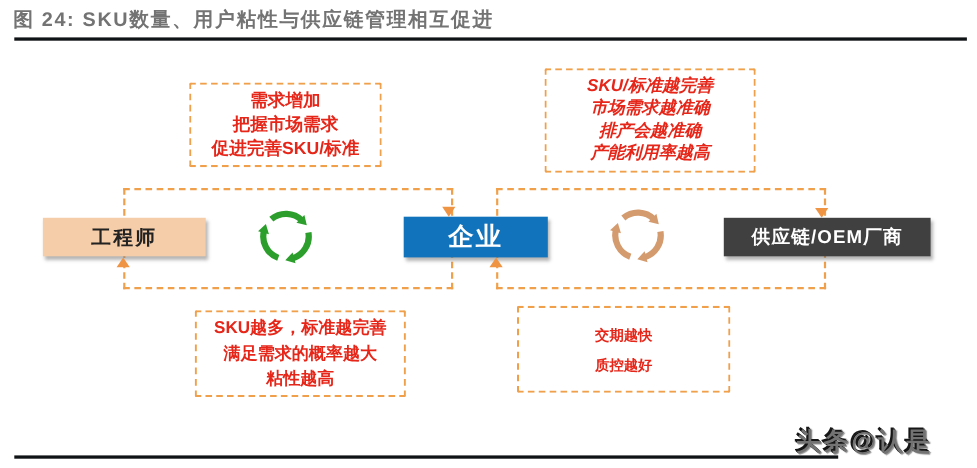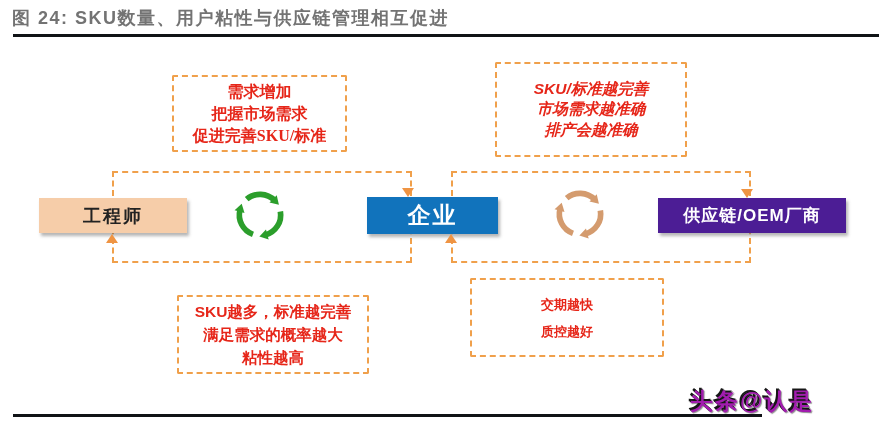--- a/index.html
+++ b/index.html
@@ -14,53 +14,53 @@
   .rule{position:absolute;background:#101316;}
   .rule.top{left:13px;top:34px;width:866px;height:3px;}
   .rule.bottom{left:13px;top:414px;width:749px;height:3px;}
 
   .callout{
     position:absolute;border:2px dashed #f0a04b;border-radius:2px;
     display:flex;flex-direction:column;justify-content:center;align-items:center;
     color:#e62619;font-weight:bold;text-align:center;background:transparent;
   }
   .callout span{display:block;white-space:nowrap;}
-  .co-tl{left:172px;top:75px;width:171px;height:73px;font-size:16px;line-height:22px;font-family:Liberation Serif, serif;}
+  .co-tl{left:172px;top:75px;width:171px;height:73px;font-size:16px;line-height:22px;}
   .co-tr{left:495px;top:62px;width:188px;height:91px;font-size:15.5px;line-height:20.5px;font-style:italic;}
-  .co-bl{left:177px;top:282px;width:188px;height:75px;font-size:15.5px;line-height:23px;margin-top:13px;}
+  .co-bl{left:177px;top:282px;width:188px;height:75px;font-size:15.5px;line-height:23px;}
   .co-br{left:470px;top:278px;width:190px;height:75px;font-size:13px;line-height:27px;}
 
   .loop-frame{position:absolute;border:2px dashed #f0a04b;background:transparent;}
   .lf-left{left:112px;top:171px;width:296px;height:88px;}
   .lf-right{left:451px;top:171px;width:296px;height:88px;}
 
   .entity{
     position:absolute;display:flex;align-items:center;justify-content:center;
     font-weight:bold;letter-spacing:2px;box-shadow:2px 3px 3px rgba(90,90,90,0.45);
     white-space:nowrap;
   }
   .ent-engineer{left:39px;top:198px;width:148px;height:35px;background:#f6cda9;color:#222222;font-size:18px;font-family:Liberation Serif, serif;}
   .ent-company{left:367px;top:197px;width:131px;height:37px;background:#1173bc;color:#ffffff;font-size:23px;}
-  .ent-supply{left:658px;top:198px;width:188px;height:35px;background:#4c1d95;color:#ffffff;font-size:17px;letter-spacing:1px;}
+  .ent-supply{left:658px;top:198px;width:188px;height:35px;background:#404040;color:#ffffff;font-size:17px;letter-spacing:1px;}
 
   .cycle{position:absolute;width:62px;height:62px;}
   .cycle.green{left:229px;top:184px;}
   .cycle.tan{left:549px;top:183px;}
 
   .arrow{position:absolute;width:0;height:0;border-left:6px solid transparent;border-right:6px solid transparent;}
   .arrow.up{border-bottom:9px solid #ef9443;}
   .arrow.down{border-top:9px solid #ef9443;}
   .a-engineer{left:106px;top:234px;}
   .a-company-in{left:402px;top:188px;}
   .a-company-up{left:445px;top:234px;}
   .a-supply-in{left:741px;top:189px;}
 
   .watermark{
-    position:absolute;left:690px;top:386px;width:192px;text-align:left;
-    font-size:23px;font-weight:bold;letter-spacing:2px;color:#a21caf;
+    position:absolute;left:690px;top:386px;width:192px;text-align:center;
+    font-size:23px;font-weight:bold;letter-spacing:2px;color:#737373;
     text-shadow:-2px -2px 0 #161616,-1px -1px 0 #161616,1px 1px 1px #909090;
     white-space:nowrap;
   }
 </style>
 </head>
 <body>
 
 <div class="stage">
 
   <div class="title">图 24: SKU数量、用户粘性与供应链管理相互促进</div>
@@ -72,20 +72,21 @@
   <div class="callout co-tl">
     <span>需求增加</span>
     <span>把握市场需求</span>
     <span>促进完善SKU/标准</span>
   </div>
 
   <div class="callout co-tr">
     <span>SKU/标准越完善</span>
     <span>市场需求越准确</span>
     <span>排产会越准确</span>
+    <span>产能利用率越高</span>
   </div>
 
   <div class="callout co-bl">
     <span>SKU越多，标准越完善</span>
     <span>满足需求的概率越大</span>
     <span>粘性越高</span>
   </div>
 
   <div class="callout co-br">
     <span>交期越快</span>

